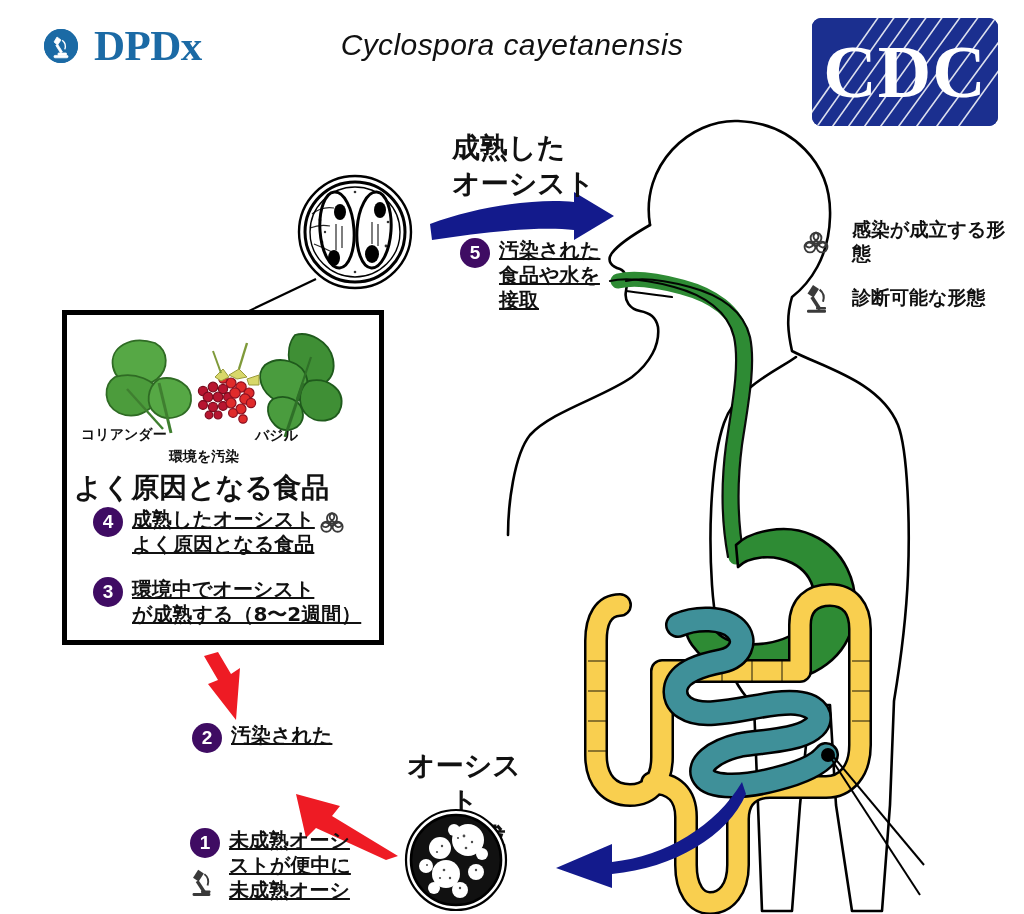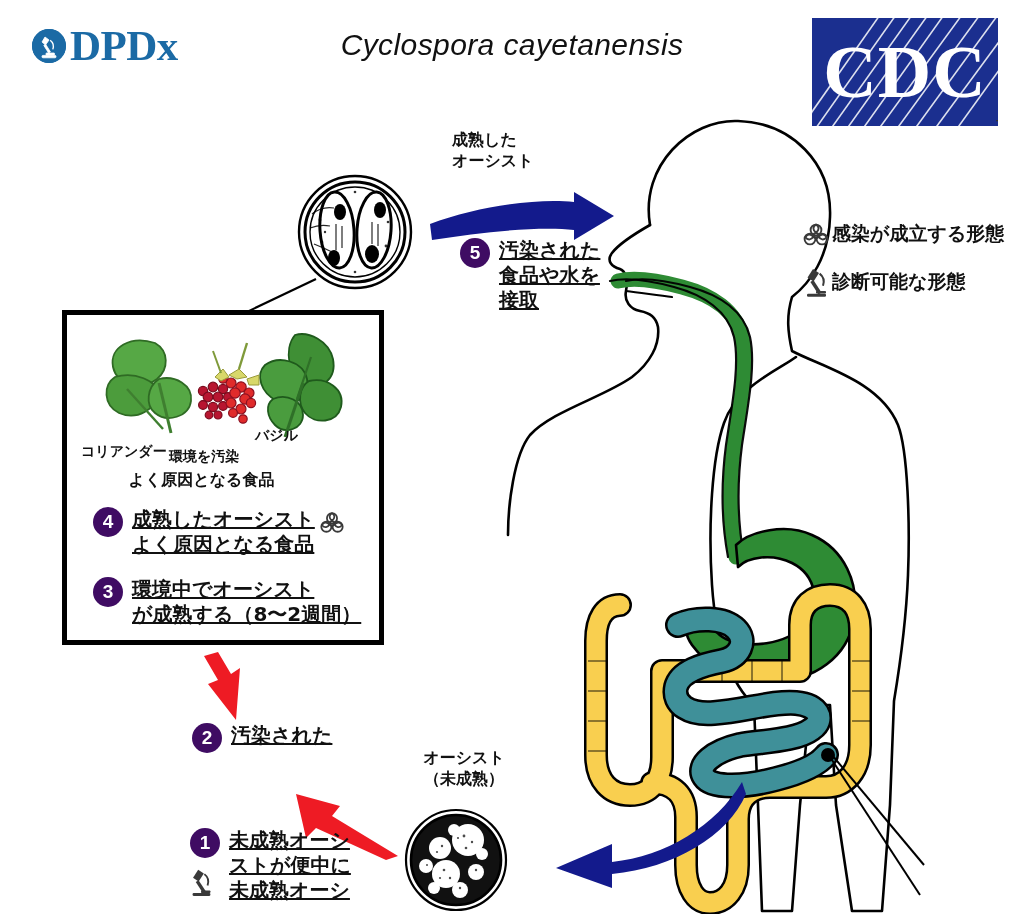--- a/index.html
+++ b/index.html
@@ -14,22 +14,22 @@
     position: relative;
     width: 1024px;
     height: 914px;
     background: #ffffff;
     overflow: hidden;
   }
   .abs { position: absolute; }
 
   
   #dpdx-logo {
-    left: 32px; top: 24px;
-    display: flex; align-items: center; gap: 4px;
+    left: 44px; top: 24px;
+    display: flex; align-items: center; gap: 16px;
   }
   #dpdx-badge {
     width: 34px; height: 34px; border-radius: 50%;
     background: #1b6aa5;
     position: relative;
     flex: 0 0 auto;
   }
   #dpdx-wordmark {
     font-family: "Liberation Serif", "DejaVu Serif", serif;
     font-size: 43px;
@@ -47,41 +47,42 @@
     font-style: italic;
     color: #111111;
     letter-spacing: 0.4px;
   }
 
   #cdc-logo {
     left: 812px; top: 18px;
     width: 186px; height: 108px;
     background: #1b2f8f;
     overflow: hidden;
+    border-radius: 9px;
   }
   #cdc-letters {
     position: absolute; left: 0; top: 0; right: 0; bottom: 0;
     display: flex; align-items: center; justify-content: center;
     font-family: "Liberation Serif", "DejaVu Serif", serif;
     font-size: 74px; font-weight: 700; color: #ffffff;
     letter-spacing: 1px;
     line-height: 1;
   }
   #cdc-tm {
     position: absolute; right: -14px; bottom: -4px;
     font-size: 11px; color: #333; font-weight: 700;
   }
 
   
   .jp {
     font-family: "DejaVu Sans", "Liberation Sans", sans-serif;
     color: #111111;
     line-height: 1.25;
   }
-  .caption { font-size: 16px; font-weight: 700; }
+  .caption { font-size: 28px; font-weight: 700; }
   .steptext { font-size: 20px; font-weight: 700; text-decoration: underline; }
   .smalllabel { font-size: 14px; font-weight: 700; }
 
   .step-num {
     width: 30px; height: 30px; border-radius: 50%;
     background: #3f0c63; color: #ffffff;
     display: flex; align-items: center; justify-content: center;
     font-family: "Liberation Sans", sans-serif;
     font-size: 19px; font-weight: 700;
     flex: 0 0 auto;
@@ -92,21 +93,21 @@
   #food-box {
     left: 62px; top: 310px;
     width: 322px; height: 335px;
     border: 5px solid #000000;
     background: #ffffff;
     box-sizing: border-box;
   }
 
   
   #legend { left: 800px; top: 218px; }
-  .legend-row { display: flex; align-items: center; gap: 0; margin-bottom: 16px; }
+  .legend-row { display: flex; align-items: center; gap: 20px; margin-bottom: 16px; }
   .legend-text { font-size: 19px; font-weight: 700; }
 
   svg { display: block; overflow: visible; }
 </style>
 </head>
 <body>
 
 <div id="page">
 
   <div id="dpdx-logo" class="abs">
@@ -442,21 +443,21 @@
         <g fill="#d8d86a" stroke="#9a9a3a" stroke-width="1">
           <path d="M132 46 L142 40 L150 48 L140 50 Z"></path>
           <path d="M150 50 L162 46 L162 56 L152 56 Z"></path>
           <path d="M118 48 L126 40 L132 48 L124 52 Z"></path>
         </g>
         <line x1="142" y1="40" x2="150" y2="14" stroke="#7f9a3a" stroke-width="2.4"></line>
         <line x1="124" y1="44" x2="116" y2="22" stroke="#7f9a3a" stroke-width="2"></line>
       </g>
     </svg>
 
-    <div class="jp smalllabel abs" style="left:14px; top:128px;">コリアンダー</div>
+    <div class="jp smalllabel abs" style="left:14px; top:111px;">コリアンダー</div>
     <div class="jp smalllabel abs" style="left:188px; top:112px;">バジル</div>
     <div class="jp smalllabel abs" style="left:102px; top:133px;">環境を汚染</div>
 
     <div class="jp caption abs" style="left:0; top:155px; width:269px; text-align:center;">よく原因となる食品</div>
 
     <div class="abs step-row" style="left:26px; top:192px; width:270px;">
       <div class="step-num">4</div>
       <div class="jp steptext">
         <div>成熟したオーシスト</div>
         <div>よく原因となる食品</div>

